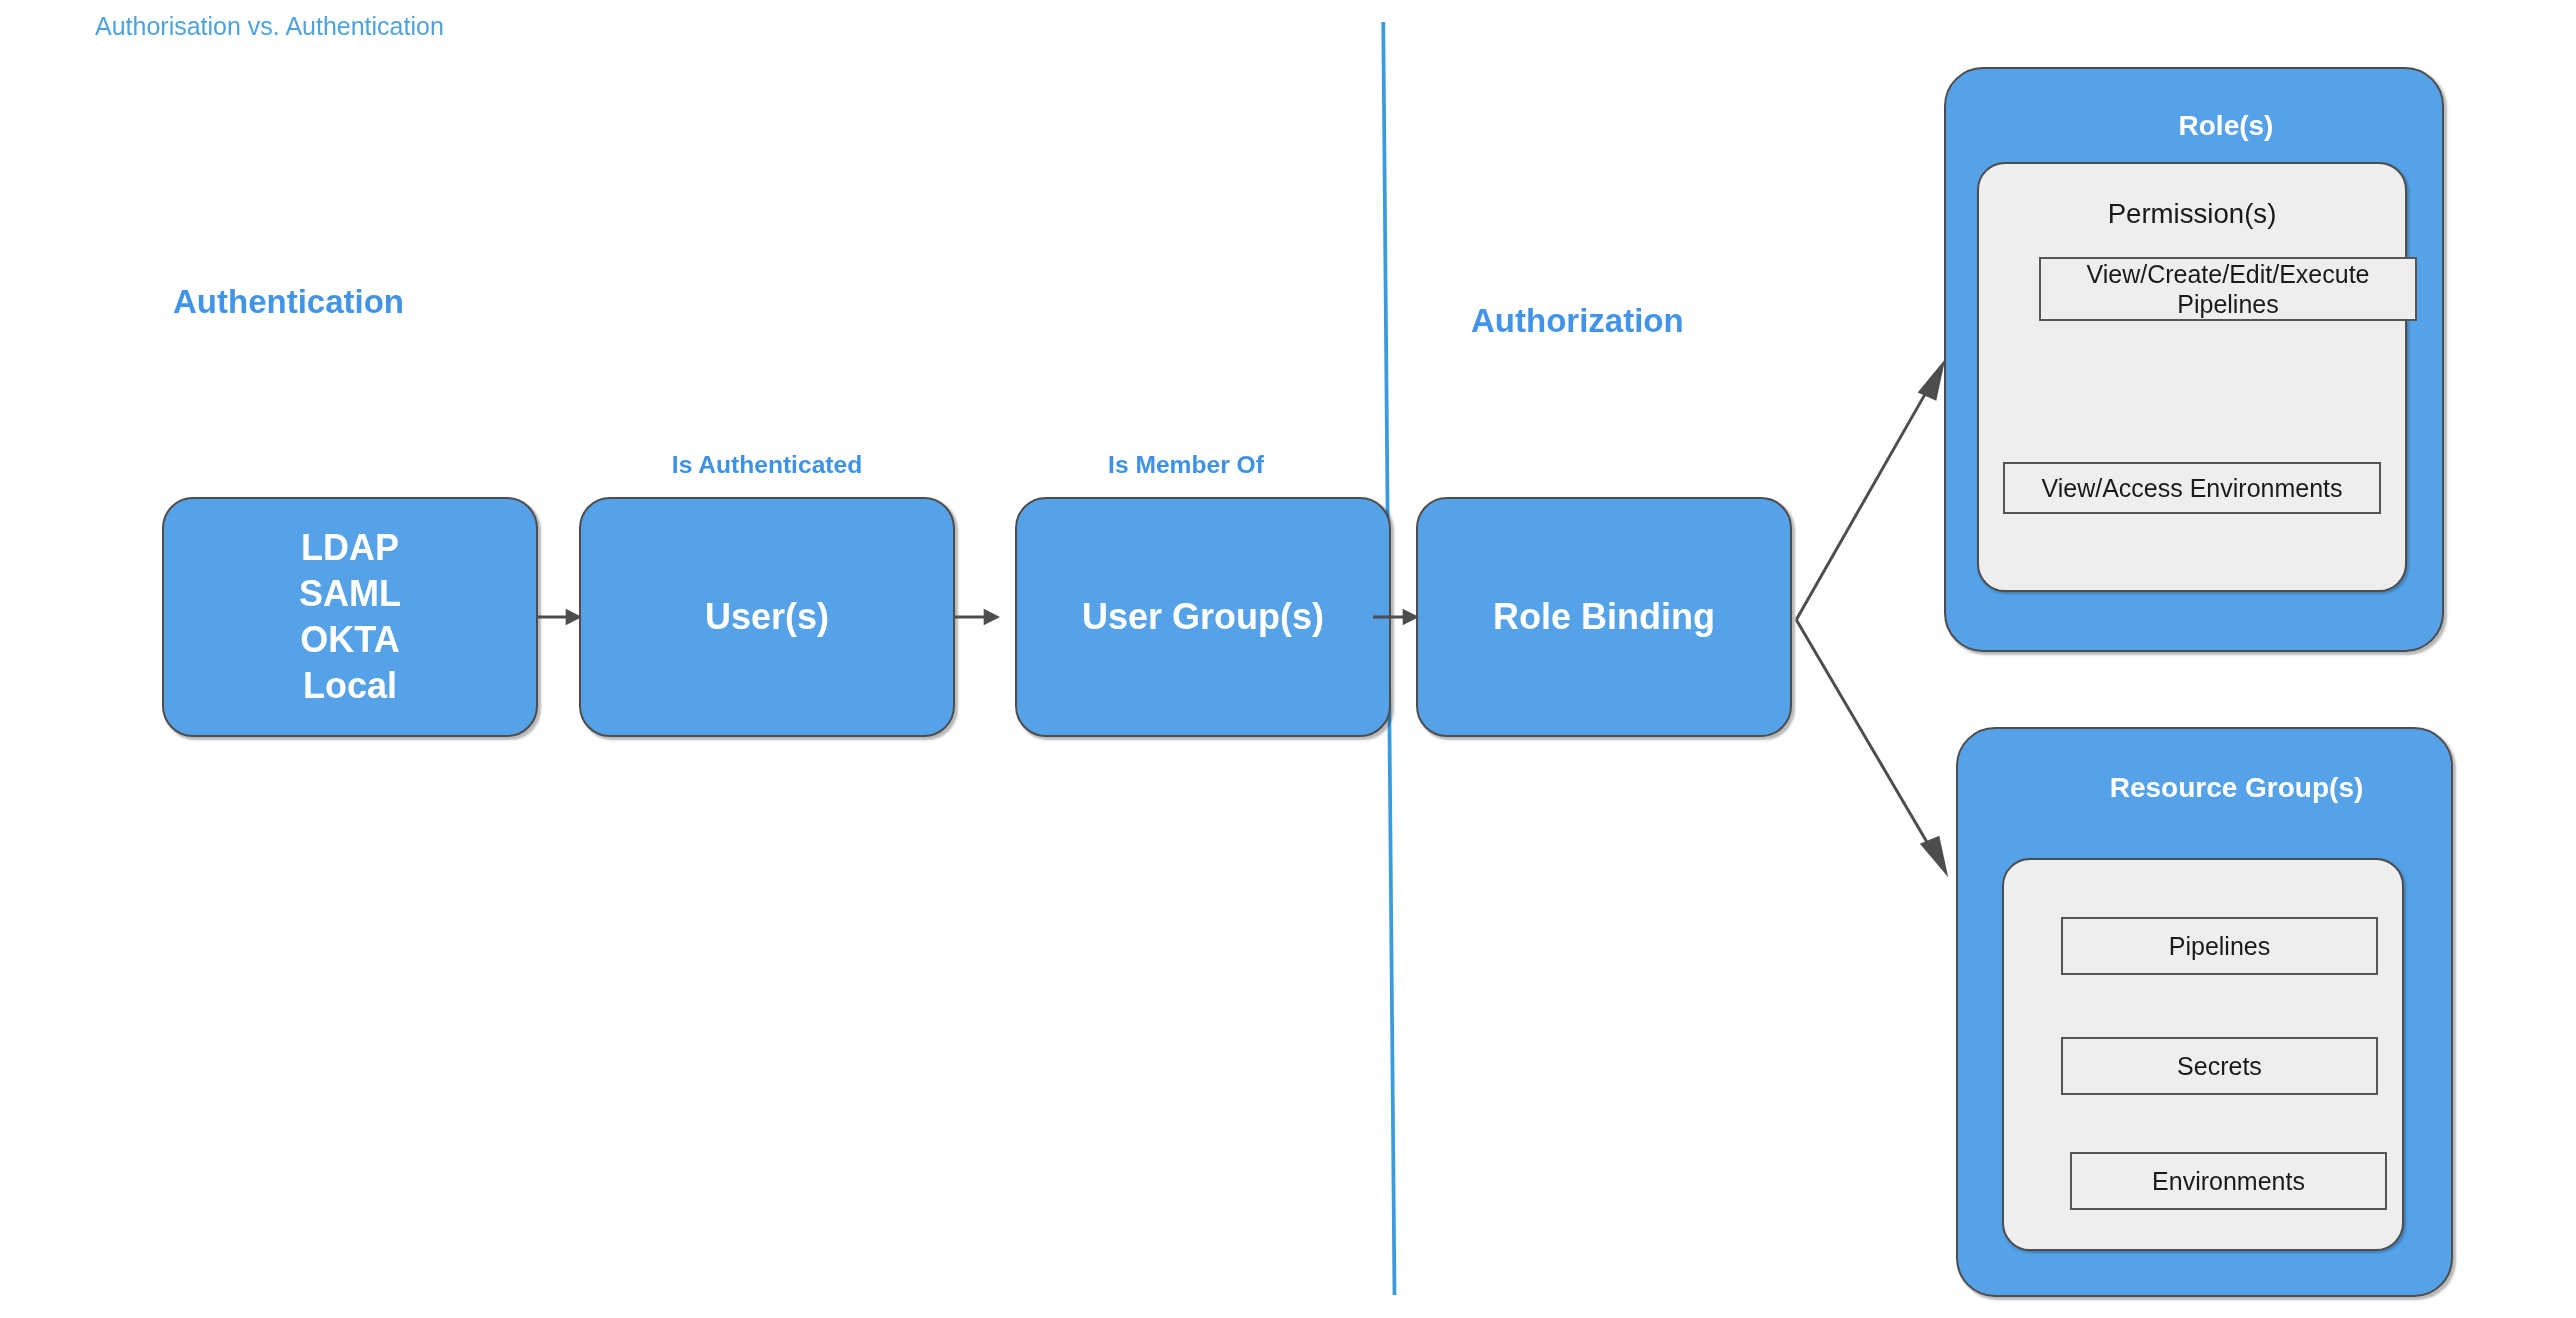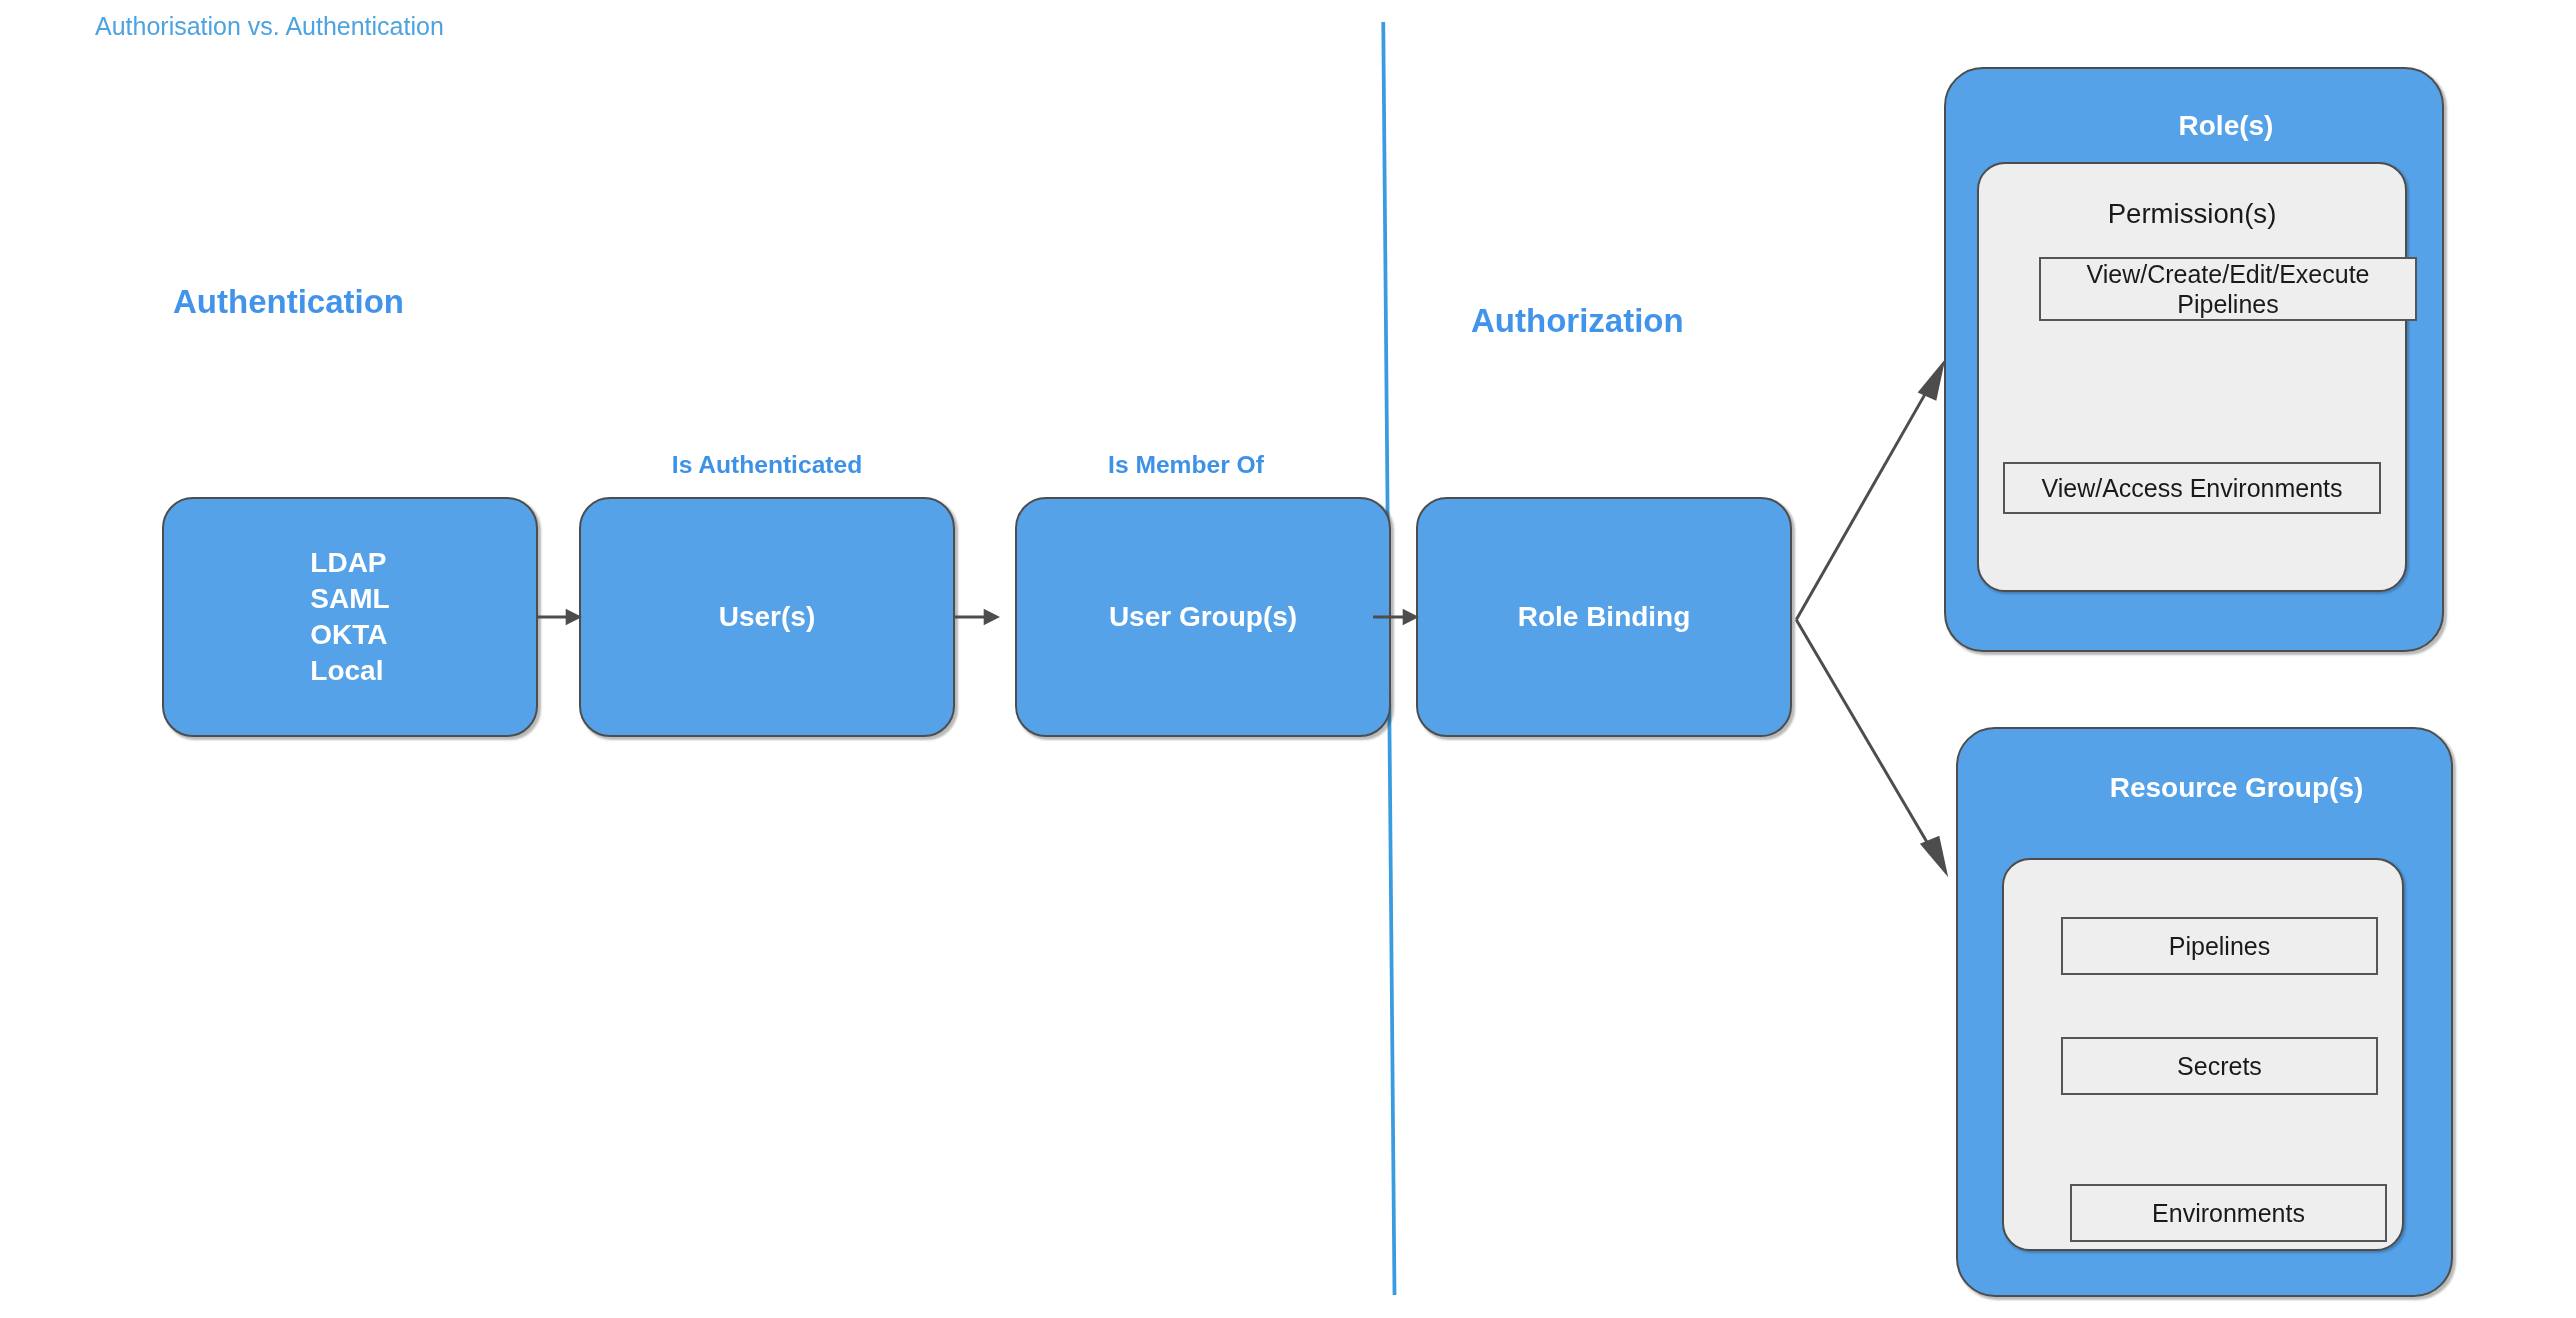--- a/index.html
+++ b/index.html
@@ -69,21 +69,22 @@
     border-radius: 31px;
     box-shadow: 2.2px 2.2px 2.2px rgba(0,0,0,0.28);
     display: flex;
     align-items: center;
     justify-content: center;
     box-sizing: border-box;
   }
   .flow-box .box-label {
     color: #ffffff;
     font-weight: bold;
-    font-size: 28px;
+    font-size: 36px;
+    text-align: center;
     line-height: 1.28;
     white-space: pre-line;
   }
   #box-idp        { left: 162px;  width: 376px; }
   #box-users      { left: 579px;  width: 376px; }
   #box-usergroups { left: 998px; width: 376px; margin-left: 17px; }
   #box-rolebinding{ left: 1416px; width: 376px; }
 
   
   .connector {
@@ -236,16 +237,16 @@
   </div>
   <div class="item-box perm-item" id="perm-0" style="left:2003px; top:257px; width:378px; height:64px;">View/Create/Edit/Execute Pipelines</div>
   <div class="item-box perm-item" id="perm-2" style="left:2003px; top:462px; width:378px; height:52px;">View/Access Environments</div>
 
   <div class="group-panel" id="panel-resources">
     <div class="group-title">Resource Group(s)</div>
   </div>
   <div class="inner-card" id="card-resources"></div>
   <div class="item-box res-item" style="left:2061px; top:917px;">Pipelines</div>
   <div class="item-box res-item" style="left:2061px; top:1037px;">Secrets</div>
-  <div class="item-box res-item" style="left:2070px; top:1184px;">Environments</div>
+  <div class="item-box res-item" style="left:2070px; top:1152px;">Environments</div>
 
 </div>
 
 
 </body></html>

